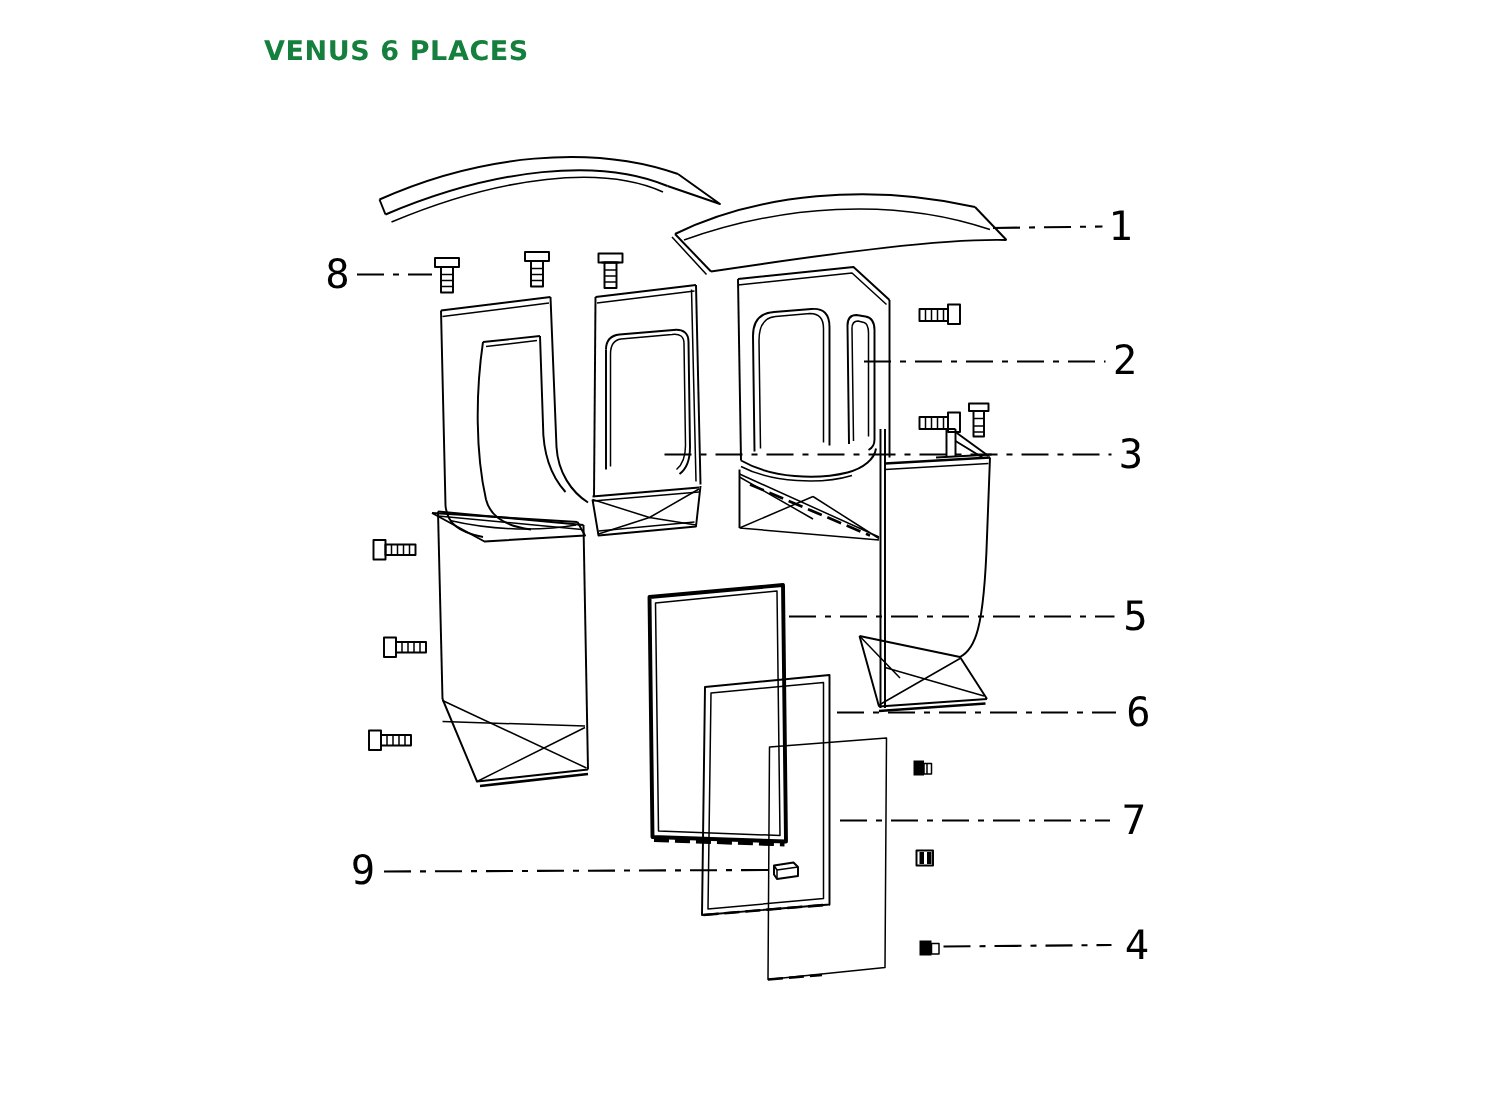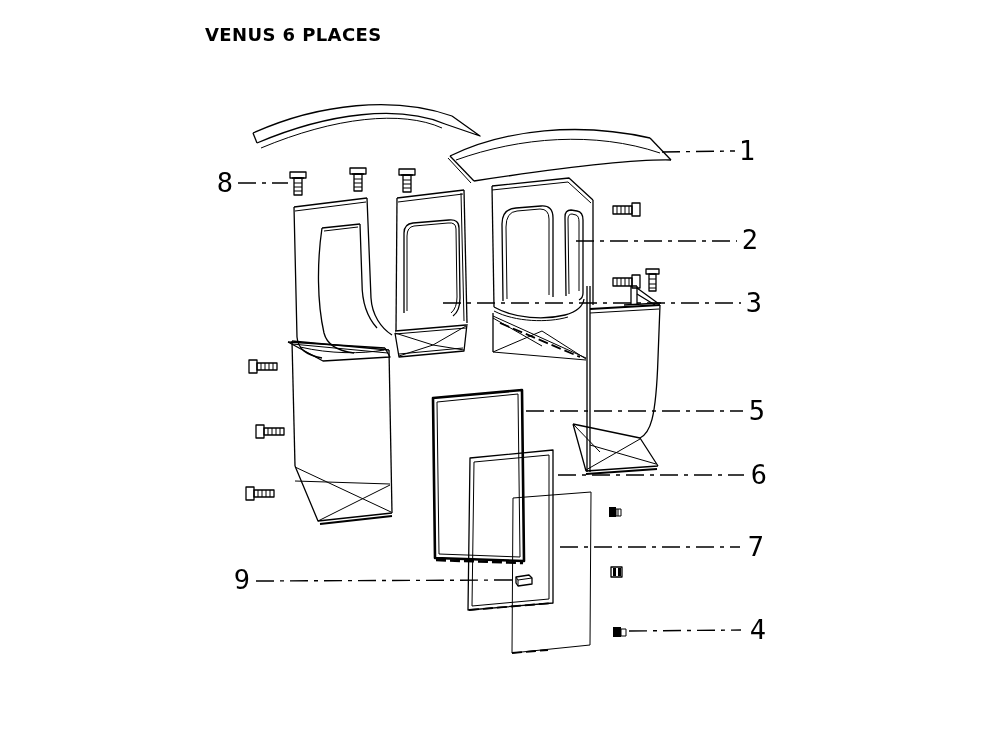--- a/index.html
+++ b/index.html
@@ -5,25 +5,25 @@
   html,body{margin:0;padding:0;background:#ffffff;}
   .stage{
     position:relative;
     width:990px;height:742px;
     background:#ffffff;
     font-family:"DejaVu Sans", sans-serif;
     overflow:hidden;
   }
   .title{
     position:absolute;
-    left:205px;top:24px;
+    left:176px;top:24px;
     font-size:18px;
     font-weight:700;
     letter-spacing:0.4px;
-    color:#000000;
+    color:#15803d;
     white-space:nowrap;
   }
   svg{position:absolute;left:0;top:0;}
   .ln{fill:none;stroke:#000;stroke-width:1.3;stroke-linejoin:round;stroke-linecap:butt;}
   .thin{stroke-width:1;}
   .med{stroke-width:1.8;}
   .thick{stroke-width:2.6;}
   .dashline{stroke-dasharray:10 4;}
   .leader{fill:none;stroke:#000;stroke-width:1.4;stroke-dasharray:18 6 4 6;stroke-linecap:butt;}
   .fillb{fill:#000;stroke:none;}

